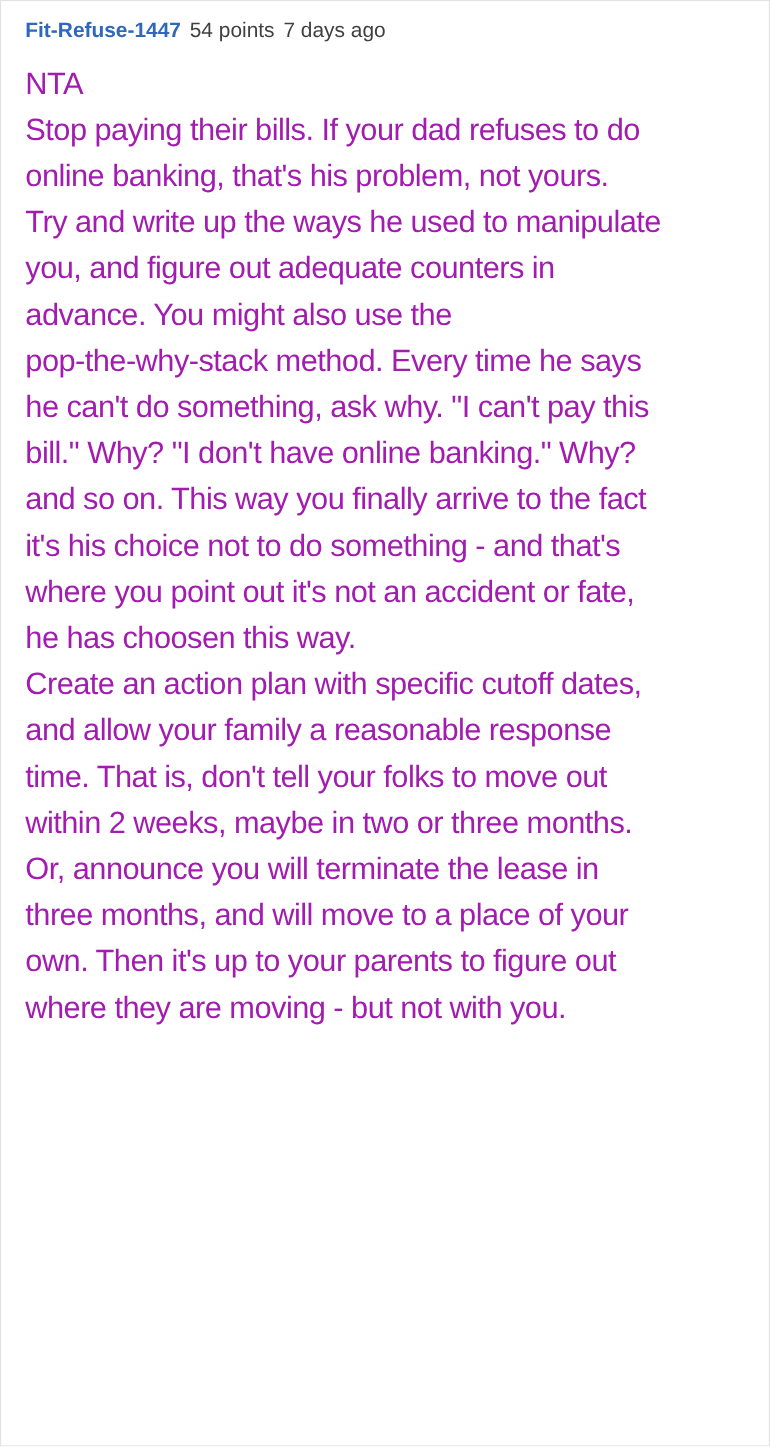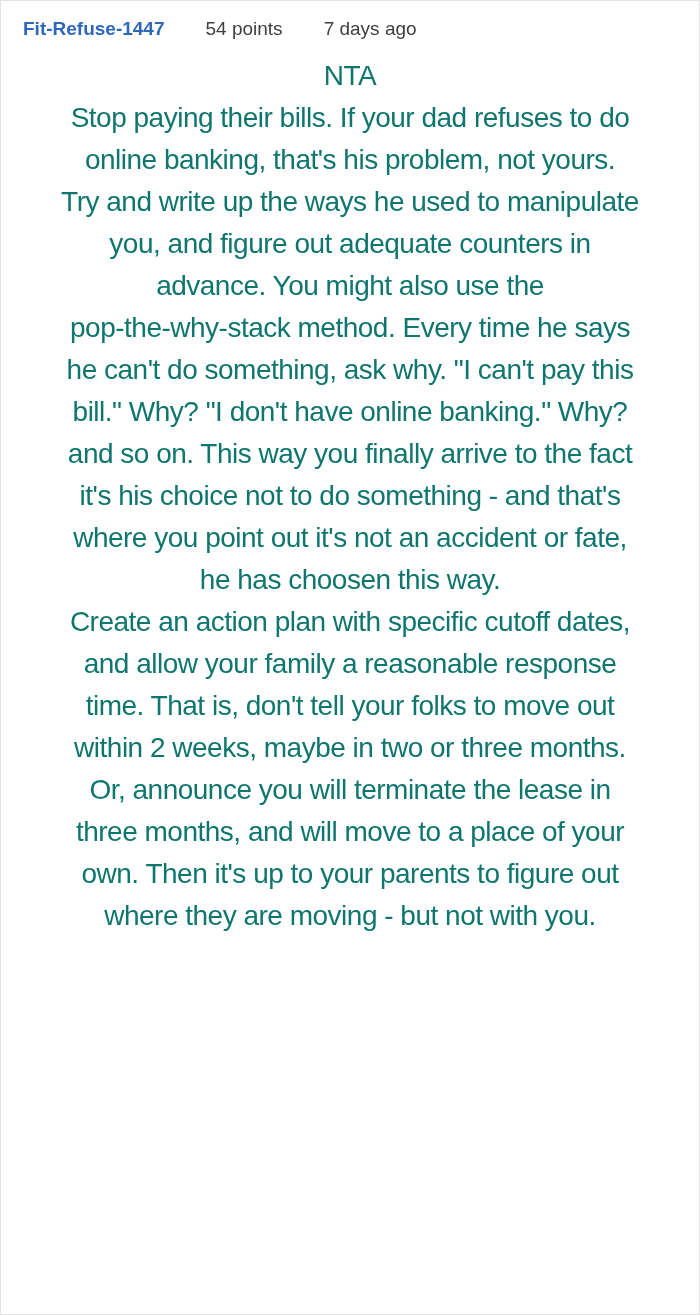--- a/index.html
+++ b/index.html
@@ -11,37 +11,36 @@
     width: 700px;
     height: 1315px;
     background: #ffffff;
     border: 1px solid #e2e2e2;
     padding: 14px 22px 0 22px;
     overflow: hidden;
   }
   .comment-header {
     display: flex;
     align-items: baseline;
-    gap: 41px;
+    gap: 8px;
     line-height: 28px;
     font-size: 19px;
   }
   .username-link {
     color: #2f68b8;
     font-weight: 700;
     text-decoration: none;
     cursor: pointer;
   }
   .meta-text {
     color: #404040;
     font-weight: 400;
   }
   .comment-body {
-    color: #0f766e;
-    text-align: center;
+    color: #a21caf;
   }
   .comment-body p {
     font-size: 28px;
     line-height: 42px;
     letter-spacing: -0.5px;
     white-space: pre-line;
   }
   .comment-body p.first {
     margin-top: 12px;
   }

